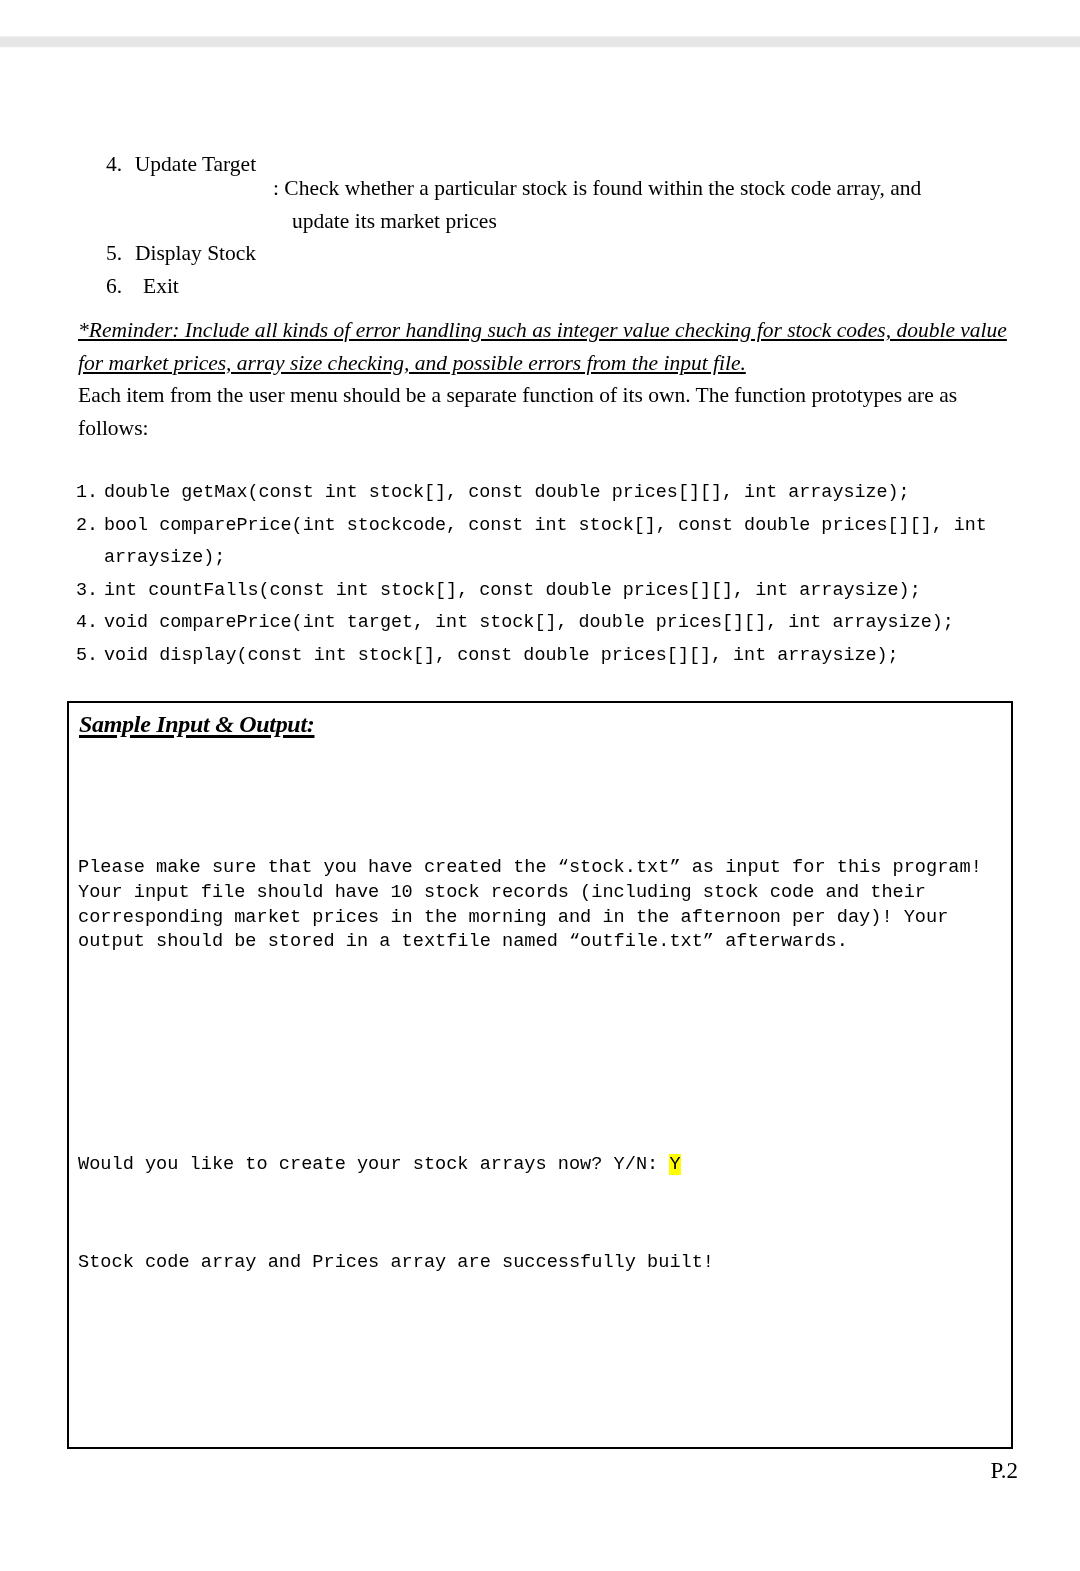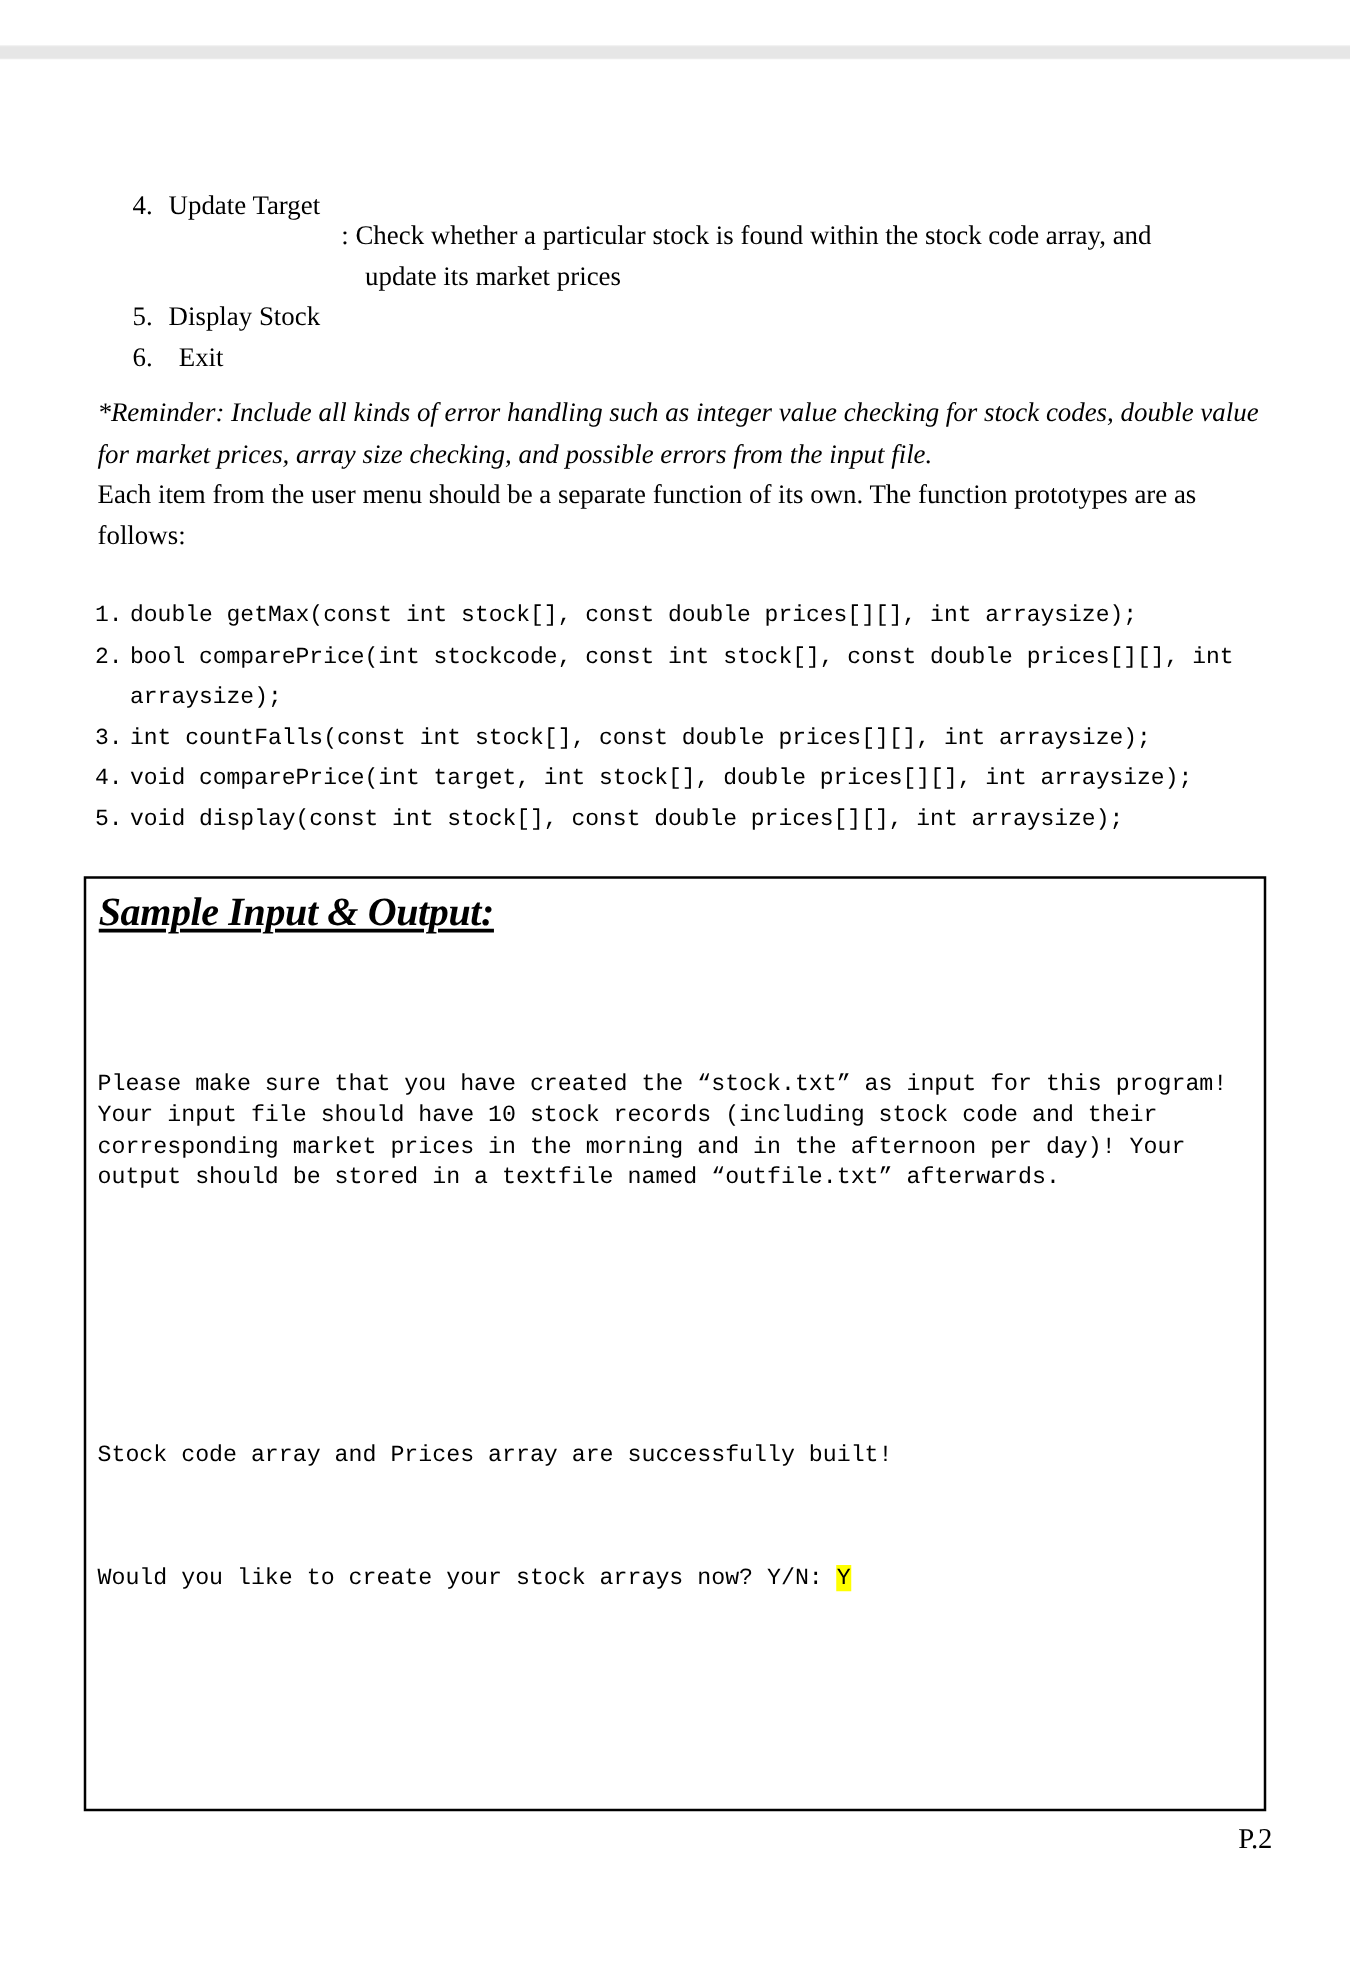--- a/index.html
+++ b/index.html
@@ -77,20 +77,21 @@
   .prose {
     position: absolute;
     left: 78px;
     width: 930px;
     font-size: 21.5px;
     line-height: 32.5px;
   }
   #reminder {
     top: 314px;
     font-style: italic;
+    text-decoration: underline;
   }
   #prototypes-intro {
     top: 379px;
   }
 
   
   .proto-list {
     position: absolute;
     left: 76px;
     top: 477px;
@@ -125,21 +126,21 @@
     overflow: hidden;
     background: #ffffff;
   }
   #sample-heading {
     position: absolute;
     left: 10px;
     top: 8px;
     font-family: "Liberation Serif", serif;
     font-weight: bold;
     font-style: italic;
-    font-size: 32px;
+    font-size: 24px;
     text-decoration: underline;
     text-underline-offset: 3px;
     text-decoration-thickness: 2.5px;
     letter-spacing: -0.3px;
   }
   #console {
     position: absolute;
     left: 9px;
     top: 79px;
     width: 930px;
@@ -230,24 +231,24 @@
 
     <div id="sample-heading">Sample Input &amp; Output:</div>
 
     <div id="console">
 
       <div class="c-line">Please make sure that you have created the “stock.txt” as input for this program! Your input file should have 10 stock records (including stock code and their corresponding market prices in the morning and in the afternoon per day)! Your output should be stored in a textfile named “outfile.txt” afterwards.</div>
 
       <div class="c-blank"></div>
 
 
+      <div class="c-line"><span>Would you like to create your stock arrays now? Y/N: </span><span class="hl">Y</span></div>
+
       <div class="c-line">Stock code array and Prices array are successfully built!</div>
 
-      <div class="c-line"><span>Would you like to create your stock arrays now? Y/N: </span><span class="hl">Y</span></div>
-
       <div class="c-blank"></div>
 
       
       
       
       
       
       
       
       

